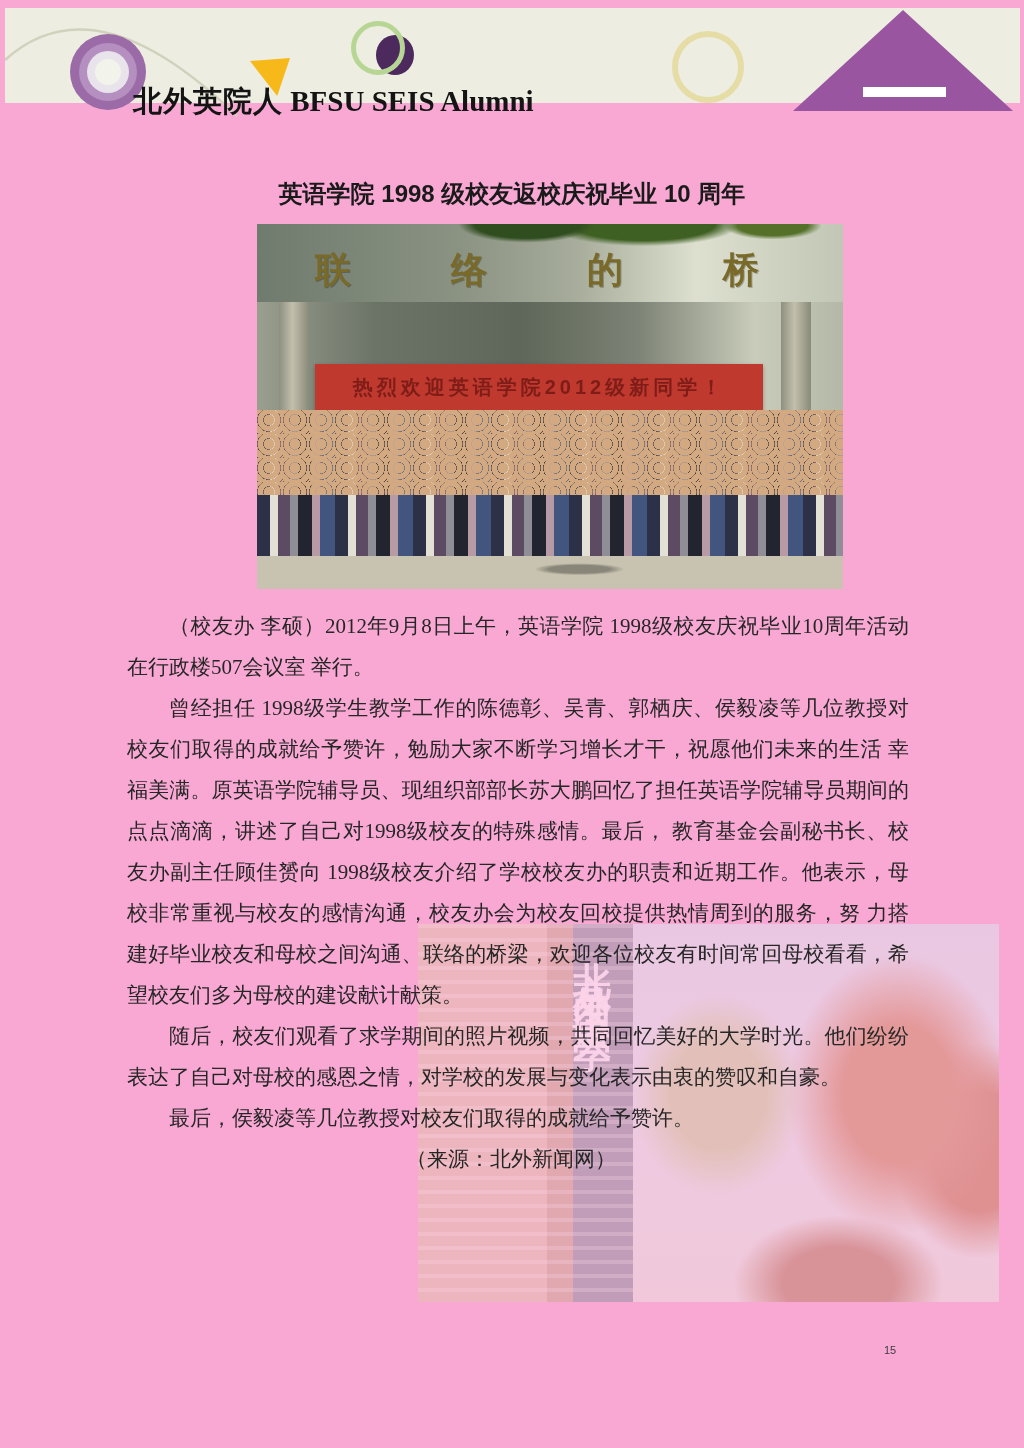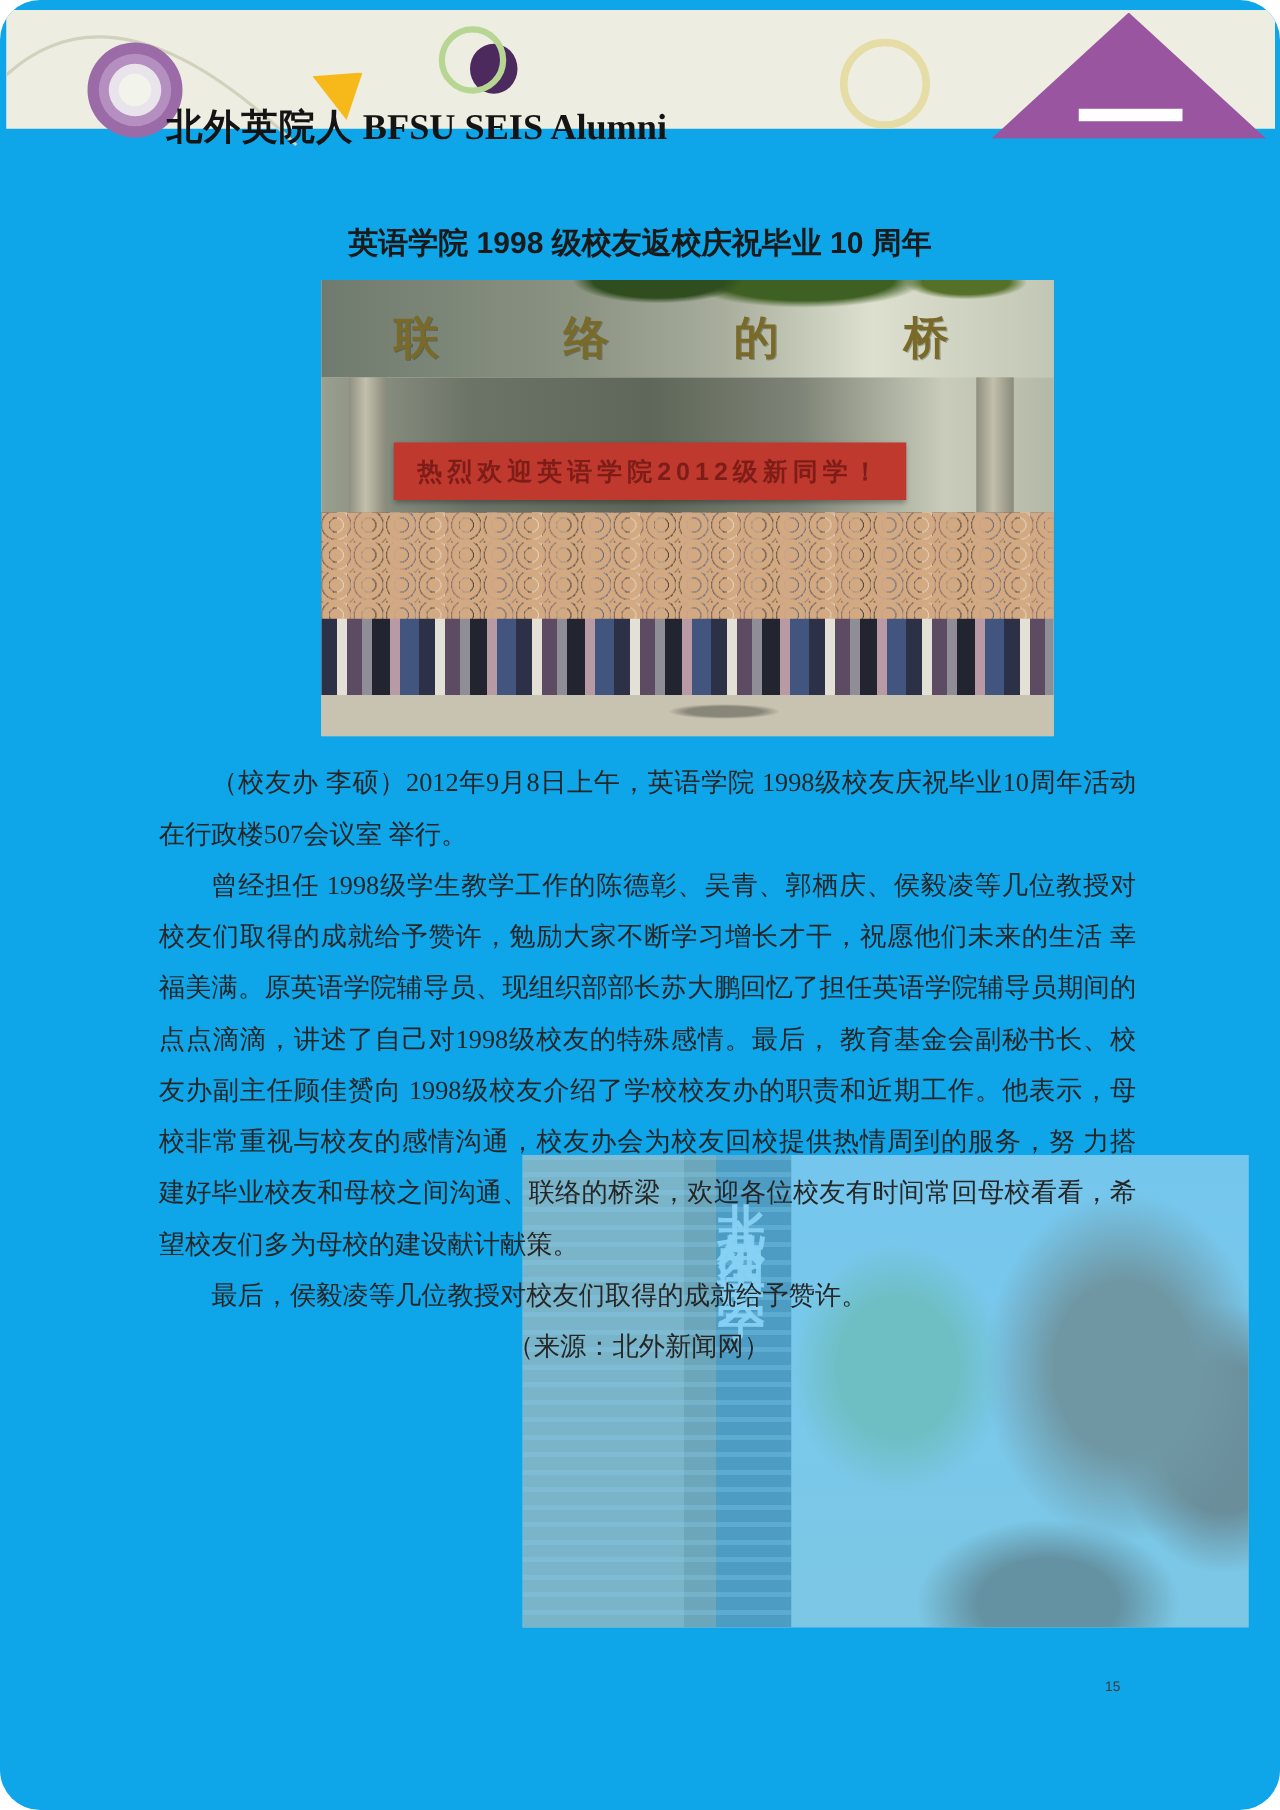--- a/index.html
+++ b/index.html
@@ -1,17 +1,17 @@
 <!DOCTYPE html>
 <html><head>
 <meta charset="utf-8">
 <style>
   html,body{margin:0;padding:0;background:#ffffff;}
-  .page{position:relative;width:1024px;height:1448px;background:#0ea5e9;overflow:hidden;
-        font-family:"Liberation Serif","DejaVu Serif",serif;color:#262626;border-radius:32px;}
+  .page{position:relative;width:1024px;height:1448px;background:#f9a8d4;overflow:hidden;
+        font-family:"Liberation Serif","DejaVu Serif",serif;color:#262626;}
 
   
   .band{position:absolute;left:5px;top:8px;width:1015px;height:95px;background:#edeee1;}
   .arc-svg{position:absolute;left:0;top:0;pointer-events:none;}
   .donut{position:absolute;left:65px;top:26px;width:76px;height:76px;border-radius:50%;background:#9a6ba6;}
   .donut .d2{position:absolute;left:9px;top:9px;width:58px;height:58px;border-radius:50%;background:#b58fbf;}
   .donut .d3{position:absolute;left:8px;top:8px;width:42px;height:42px;border-radius:50%;background:#e9e4ec;}
   .donut .d4{position:absolute;left:8px;top:8px;width:26px;height:26px;border-radius:50%;background:#f2f3ea;}
   .ytri{position:absolute;left:245px;top:50px;width:40px;height:38px;background:#f7b81a;
         clip-path:polygon(0 8%,100% 0,68% 100%);}
@@ -38,21 +38,21 @@
        radial-gradient(ellipse 95px 26px at 46% 0%,#2f4d1e 55%,rgba(0,0,0,0) 72%),
        radial-gradient(ellipse 130px 30px at 66% 0%,#3f6023 55%,rgba(0,0,0,0) 74%),
        radial-gradient(ellipse 70px 20px at 88% 2%,#547029 50%,rgba(0,0,0,0) 70%);}
   .sign{position:absolute;left:58px;top:22px;width:520px;color:#796a2a;
         font-family:"Liberation Sans","DejaVu Sans",sans-serif;font-weight:bold;font-size:36px;
         letter-spacing:100px;white-space:nowrap;text-shadow:1px 1px 0 rgba(0,0,0,.25);}
   .porch{position:absolute;left:0;top:78px;width:100%;height:110px;
          background:linear-gradient(90deg,#9a9f8f 0%,#6c7468 20%,#5e6759 45%,#7d8376 65%,#c9ccba 85%,#b4b8a6 100%);}
   .col{position:absolute;top:78px;width:30px;height:250px;background:linear-gradient(90deg,#8f8f80,#c2c0ac 45%,#8a8a7a);}
   .col.left{left:22px;} .col.right{left:524px;}
-  .banner{position:absolute;left:58px;top:130px;width:410px;height:46px;background:#bf392f;
+  .banner{position:absolute;left:58px;top:140px;width:448px;height:46px;background:#bf392f;
           display:flex;align-items:center;justify-content:center;
           color:#7e1d17;font-weight:bold;font-size:20px;letter-spacing:4px;white-space:nowrap;
           filter:blur(0.6px);font-family:"Liberation Sans","DejaVu Sans",sans-serif;box-shadow:0 2px 4px rgba(0,0,0,.3);}
   .crowd{position:absolute;left:0;top:186px;width:100%;height:146px;
      background:repeating-linear-gradient(90deg,#2d3148 0 13px,#e3e1d6 13px 21px,#5d4a63 21px 33px,
         #8f8e96 33px 41px,#222430 41px 55px,#b79aa4 55px 63px,#41557e 63px 78px);}
   .crowd::before{content:"";position:absolute;left:0;top:0;right:0;height:58%;
      background-image:repeating-radial-gradient(circle at 12px 10px,#d3a982 0 5px,rgba(0,0,0,0) 6px);
      background-size:26px 24px;}
   .ground{position:absolute;left:0;top:332px;width:100%;height:33px;background:#c8c3b0;}
@@ -130,19 +130,20 @@
 
   <div class="watermark">
     <div class="wm-building"></div>
     <div class="wm-trees"></div>
     <div class="wm-text">北京外国语大学</div>
   </div>
 
   <main class="bodytext">
     <p>（校友办 李硕）2012年9月8日上午，英语学院 1998级校友庆祝毕业10周年活动在行政楼507会议室 举行。</p>
     <p>曾经担任 1998级学生教学工作的陈德彰、吴青、郭栖庆、侯毅凌等几位教授对校友们取得的成就给予赞许，勉励大家不断学习增长才干，祝愿他们未来的生活 幸福美满。原英语学院辅导员、现组织部部长苏大鹏回忆了担任英语学院辅导员期间的点点滴滴，讲述了自己对1998级校友的特殊感情。最后， 教育基金会副秘书长、校友办副主任顾佳赟向 1998级校友介绍了学校校友办的职责和近期工作。他表示，母校非常重视与校友的感情沟通，校友办会为校友回校提供热情周到的服务，努 力搭建好毕业校友和母校之间沟通、联络的桥梁，欢迎各位校友有时间常回母校看看，希望校友们多为母校的建设献计献策。</p>
+    <p>随后，校友们观看了求学期间的照片视频，共同回忆美好的大学时光。他们纷纷表达了自己对母校的感恩之情，对学校的发展与变化表示由衷的赞叹和自豪。</p>
     <p>最后，侯毅凌等几位教授对校友们取得的成就给予赞许。</p>
     <p class="source">（来源：北外新闻网）</p>
   </main>
 
   <div class="pagenum">15</div>
 
 </div>
 
 </body></html>

